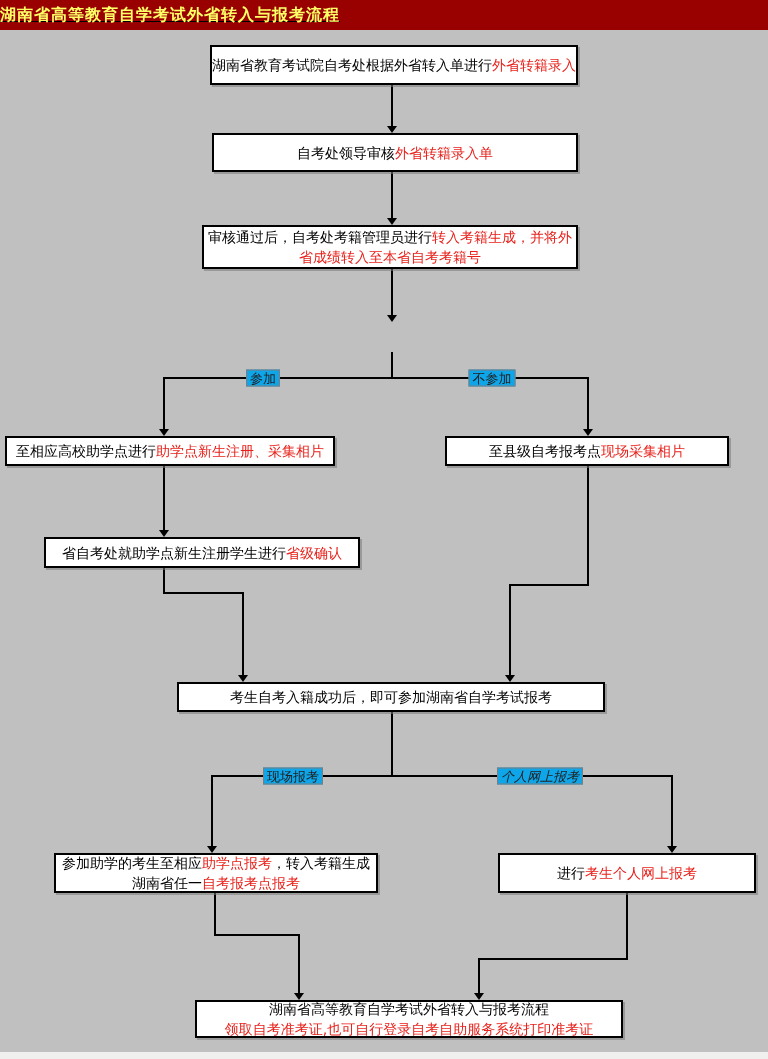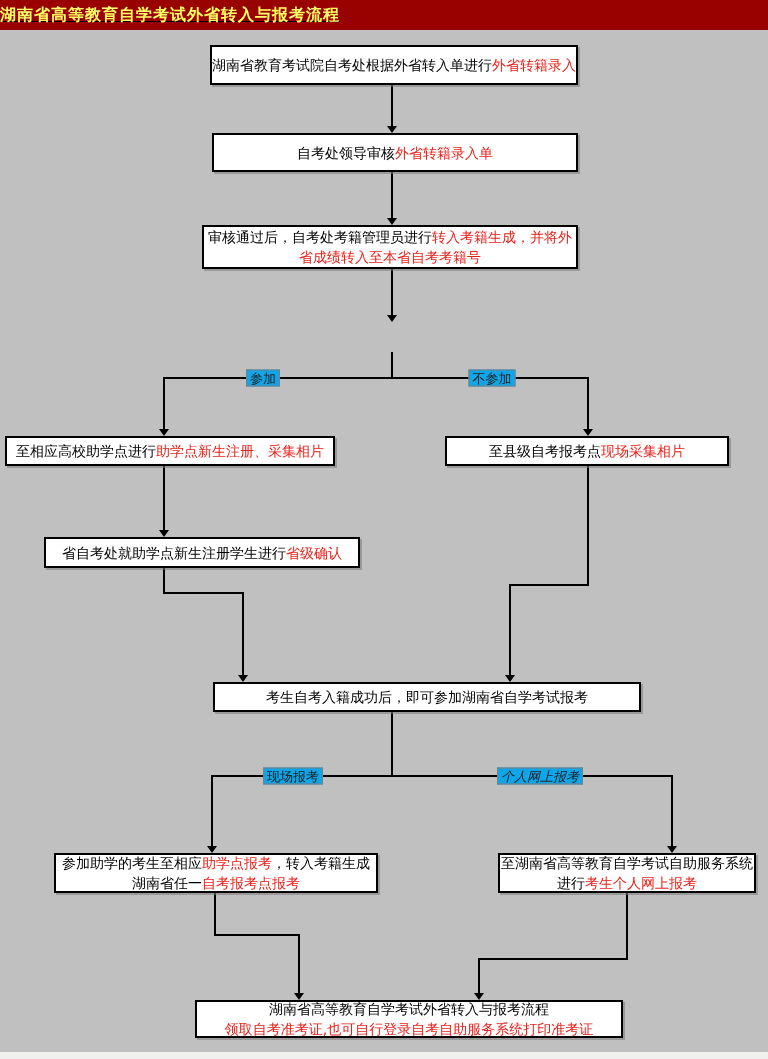--- a/index.html
+++ b/index.html
@@ -91,29 +91,28 @@
       </div>
       <div class="flow-box" style="left: 5px; top: 406px; width: 330px; height: 30px;">
         <div class="bline"><span>至相应高校助学点进行</span><span class="red">助学点新生注册、采集相片</span></div>
       </div>
       <div class="flow-box" style="left: 445px; top: 406px; width: 284px; height: 30px;">
         <div class="bline"><span>至县级自考报考点</span><span class="red">现场采集相片</span></div>
       </div>
       <div class="flow-box" style="left: 12px; top: 507px; width: 316px; height: 31px; margin-left: 32px;">
         <div class="bline"><span>省自考处就助学点新生注册学生进行</span><span class="red">省级确认</span></div>
       </div>
-      <div class="flow-box" style="left: 177px; top: 652px; width: 428px; height: 30px; margin-left: 36px;">
+      <div class="flow-box" style="left: 177px; top: 652px; width: 428px; height: 30px;">
         <div class="bline"><span>考生自考入籍成功后，即可参加湖南省自学考试报考</span></div>
       </div>
       <div class="flow-box" style="left: 54px; top: 823px; width: 324px; height: 40px;">
         <div class="bline"><span>参加助学的考生至相应</span><span class="red">助学点报考</span><span>，转入考籍生成</span></div>
         <div class="bline"><span>湖南省任一</span><span class="red">自考报考点报考</span></div>
       </div>
       <div class="flow-box" style="left: 498px; top: 823px; width: 258px; height: 40px;">
-        <div class="bline"><span>至湖南省高等教育自学考试自助服务系统</span></div>
         <div class="bline"><span>进行</span><span class="red">考生个人网上报考</span></div>
       </div>
       <div class="flow-box" style="left: 195px; top: 970px; width: 428px; height: 38px;">
         <div class="bline"><span>湖南省高等教育自学考试外省转入与报考流程</span></div>
         <div class="bline"><span class="red">领取自考准考证,也可自行登录自考自助服务系统打印准考证</span></div>
       </div>
       <div class="branch-label" style="left: 263px; top: 348px;">参加</div>
       <div class="branch-label" style="left: 492px; top: 348px;">不参加</div>
       <div class="branch-label" style="left: 293px; top: 746px;">现场报考</div>
       <div class="branch-label" style="left: 540px; top: 746px; font-style: italic;">个人网上报考</div>

